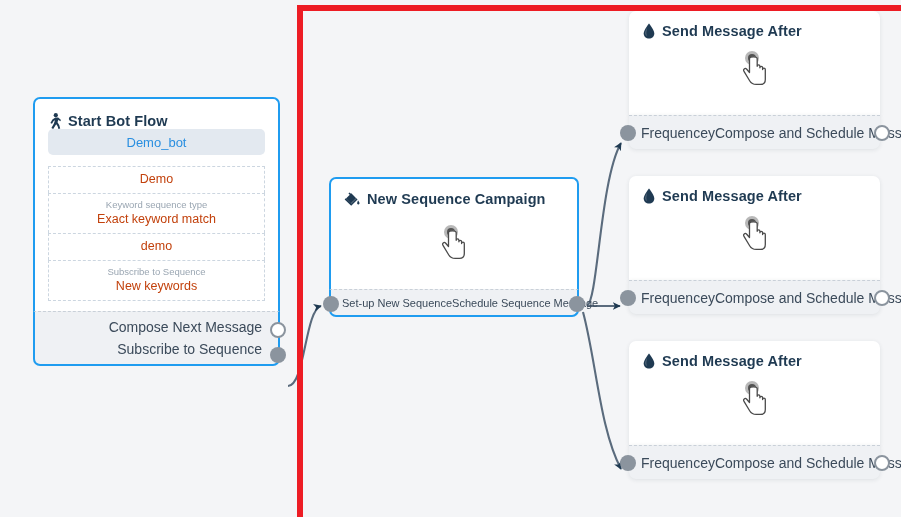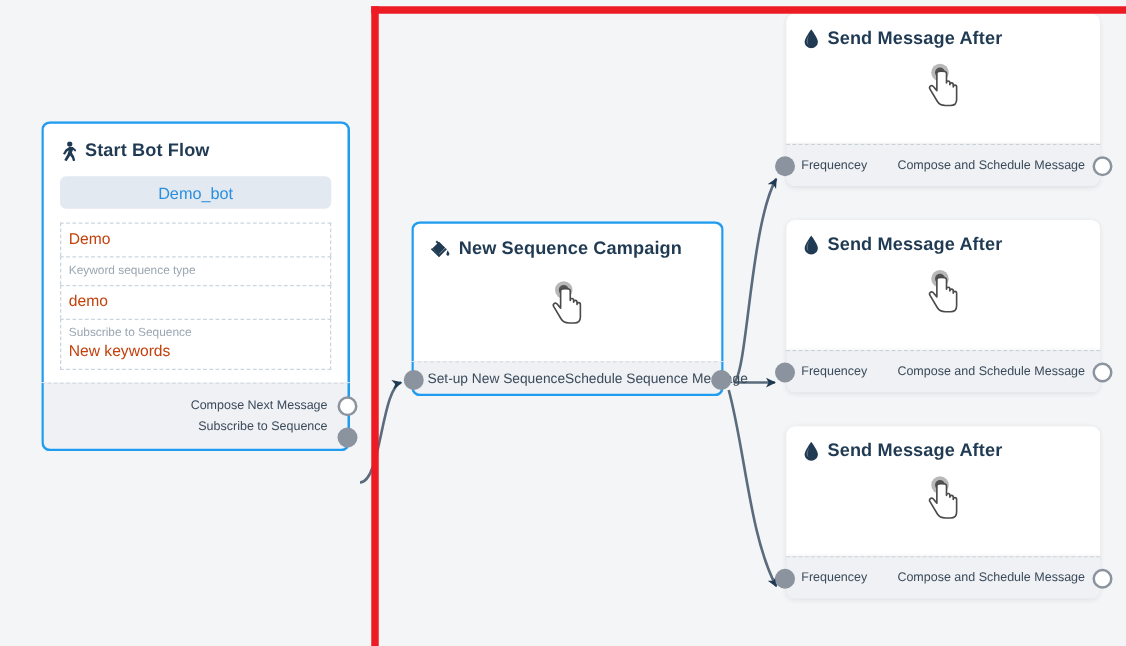--- a/index.html
+++ b/index.html
@@ -48,37 +48,37 @@
     display:flex;align-items:center;justify-content:center;
   }
   .hand-slot svg{display:block;}
 
   
   .node-foot{
     background:#eff1f4;border-top:1px dashed #c9d0d8;
     border-radius:0 0 7px 7px;
     display:flex;align-items:center;
     position:relative;box-sizing:border-box;
-    font-size:10px;color:#3b4a5a;white-space:nowrap;
+    font-size:14px;color:#3b4a5a;white-space:nowrap;
   }
   .port{
     position:absolute;border-radius:50%;box-sizing:border-box;
   }
   .port.filled{background:#8b949e;width:16px;height:16px;}
   .port.hollow{background:#ffffff;border:2px solid #8b949e;width:16px;height:16px;}
 
   
-  #start-node{left:33px;top:97px;width:247px;}
+  #start-node{left:33px;top:97px;width:247px;text-align:center;}
   #start-node .node-body{
     border:2px solid #1f9cf0;border-bottom:none;
     border-radius:7px 7px 0 0;
     padding:14px 13px 10px 13px;
   }
   .bot-pill{
-    margin-top:12px;background:#e3e9f0;border-radius:5px;
+    margin-top:0;background:#e3e9f0;border-radius:5px;
     height:26px;display:flex;align-items:center;justify-content:center;
     color:#2a8fe0;font-size:13px;
   }
   .field-list{margin-top:11px;}
   .field{
     border:1px dashed #ccd6e0;border-bottom:none;
     padding:4px 6px 5px 6px;
   }
   .field:last-child{border-bottom:1px dashed #ccd6e0;}
   .field-label{font-size:9.5px;color:#9aa6b2;line-height:13px;}
@@ -169,20 +169,21 @@
       <div class="bot-pill">
         <span>Demo_bot</span>
       </div>
 
       <div class="field-list">
         <div class="field">
           <div class="field-value">Demo</div>
         </div>
         <div class="field">
           <div class="field-label">Keyword sequence type</div>
+          <div class="field-value">Exact keyword match</div>
         </div>
         <div class="field">
           <div class="field-value">demo</div>
         </div>
         <div class="field">
           <div class="field-label">Subscribe to Sequence</div>
           <div class="field-value">New keywords</div>
         </div>
       </div>
     </div>

